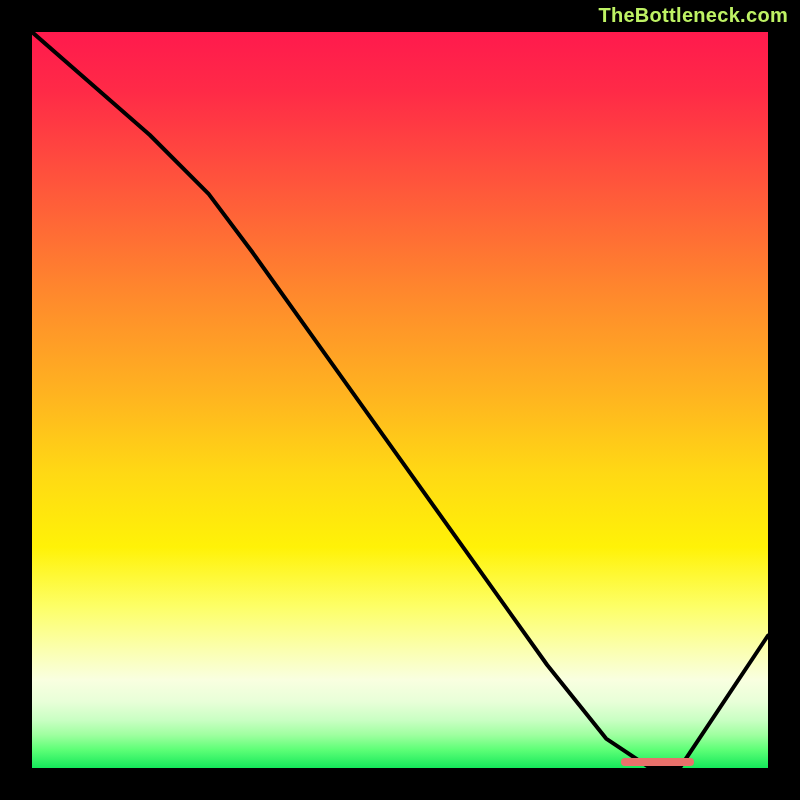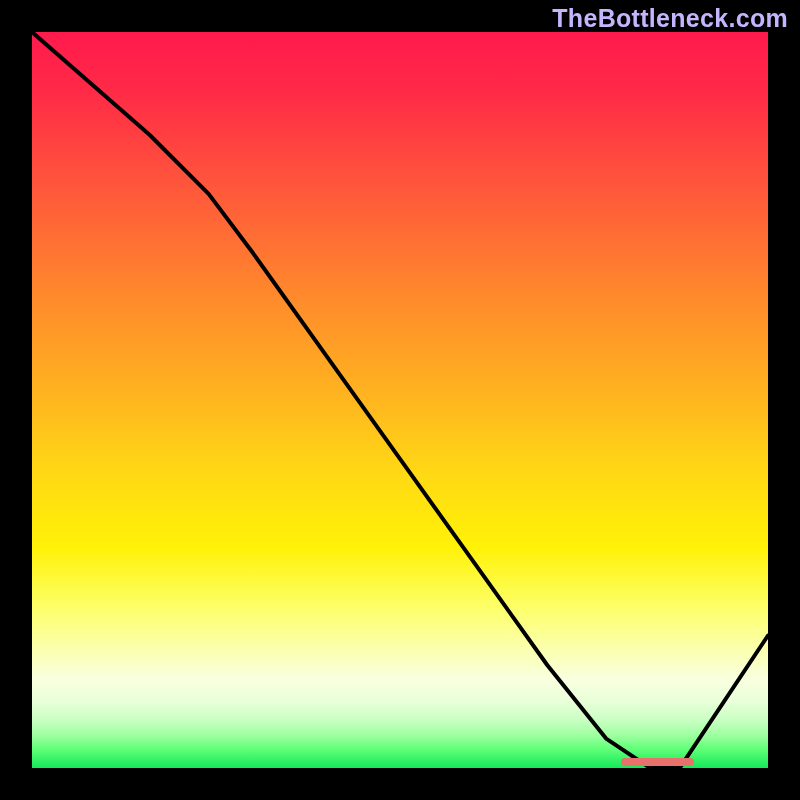--- a/index.html
+++ b/index.html
@@ -14,22 +14,22 @@
   .frame {
     position: relative;
     width: 800px;
     height: 800px;
     background: #000;
   }
   .watermark {
     position: absolute;
     top: 4px;
     right: 12px;
-    color: #c4b5fd;
-    font-size: 25px;
+    color: #bef264;
+    font-size: 20px;
     font-weight: 600;
     letter-spacing: 0.3px;
     user-select: none;
   }
   .plot-area {
     position: absolute;
     left: 32px;
     top: 32px;
     width: 736px;
     height: 736px;

